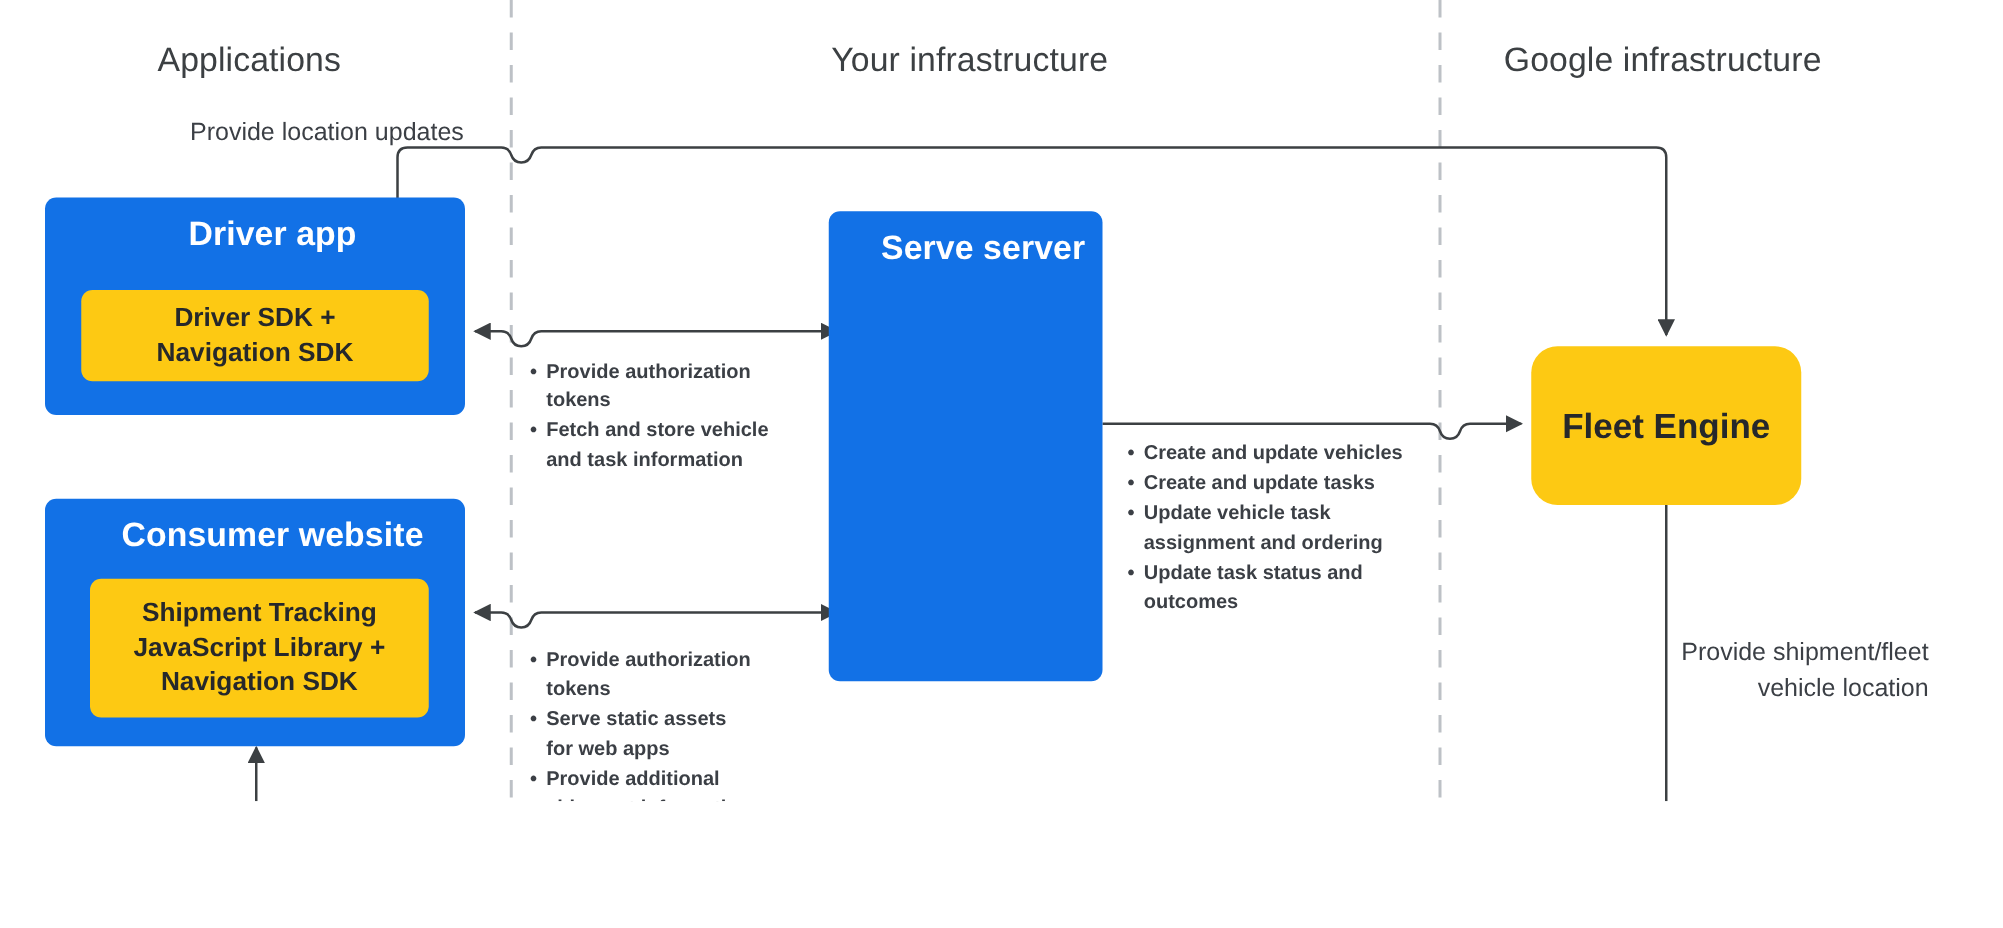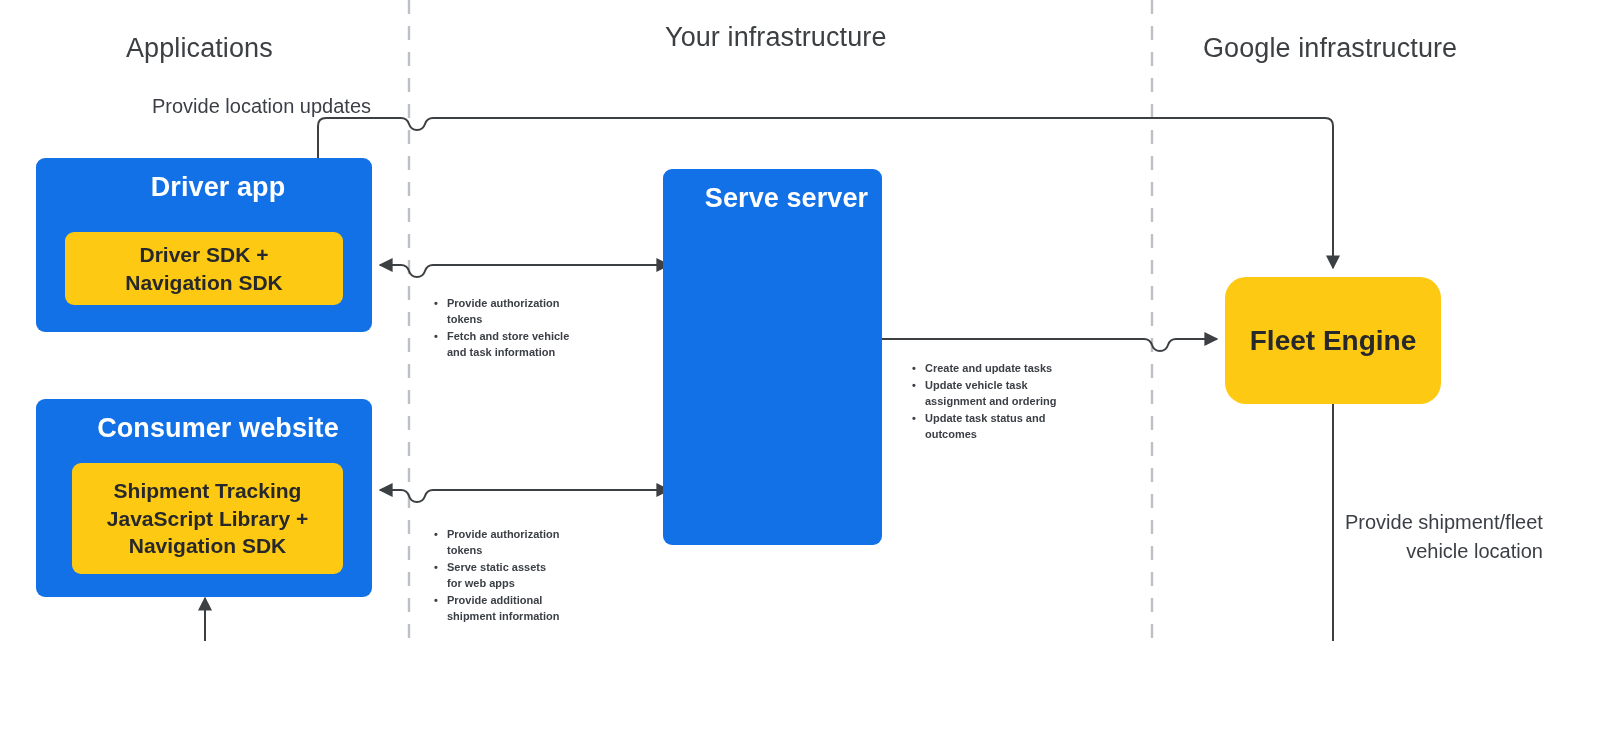--- a/index.html
+++ b/index.html
@@ -99,24 +99,24 @@
     color: #3b3f45;
     font-size: 20px;
     font-weight: 400;
     line-height: 1.45;
     white-space: pre-line;
     text-align: right;
   }
   .bullets {
     position: absolute;
     color: #3b3f45;
-    font-size: 11px;
+    font-size: 16px;
     font-weight: 700;
     line-height: 1.45;
-    margin: 16px;
+    margin: 6px;
     padding: 0;
     list-style: none;
   }
   .bullets li {
     position: relative;
     padding-left: 13px;
     margin: 0 0 1px 0;
   }
   .bullets li::before {
     content: "\2022";
@@ -168,21 +168,21 @@
                L 1217 339" marker-end="url(#arrow-end)"></path>
 
       <path d="M 1333 404 L 1333 672 Q 1333 680 1325 680
                L 1160 680
                q -6 0 -8 -6 t -8 -6 q -6 0 -8 6 t -8 6
                L 213 680 Q 205 680 205 672 L 205 598" marker-end="url(#arrow-end)"></path>
     </g>
   </svg>
 
   <div class="zone-title" style="left:126px; top:33px;">Applications</div>
-  <div class="zone-title" style="left:665px; top:22px;">Your infrastructure</div>
+  <div class="zone-title" style="left:665px; top:33px;">Your infrastructure</div>
   <div class="zone-title" style="left:1203px; top:33px;">Google infrastructure</div>
 
   <div class="node blue" style="left:36px; top:158px; width:336px; height:174px;">
     <div class="node-title top">Driver app</div>
   </div>
   <div class="chip" style="left: 65px; top: 232px; width: 278px; height: 73px; white-space: pre-line;">Driver SDK +
 Navigation SDK</div>
 
   <div class="node blue" style="left:36px; top:399px; width:336px; height:198px;">
     <div class="node-title top">Consumer website</div>
@@ -211,20 +211,21 @@
   <ul class="bullets" style="left:418px; top:511px; width:235px;">
     <li style="white-space: pre-line;">Provide authorization
 tokens</li>
     <li style="white-space: pre-line;">Serve static assets
 for web apps</li>
     <li style="white-space: pre-line;">Provide additional
 shipment information</li>
   </ul>
 
   <ul class="bullets" style="left:896px; top:345px; width:256px;">
+    <li style="white-space: pre-line;">Create and update vehicles</li>
     <li style="white-space: pre-line;">Create and update tasks</li>
     <li style="white-space: pre-line;">Update vehicle task
 assignment and ordering</li>
     <li style="white-space: pre-line;">Update task status and
 outcomes</li>
   </ul>
 
   <div class="edge-label" style="left: 1345px; top: 508px; white-space: pre-line;">Provide shipment/fleet
 vehicle location</div>
 

